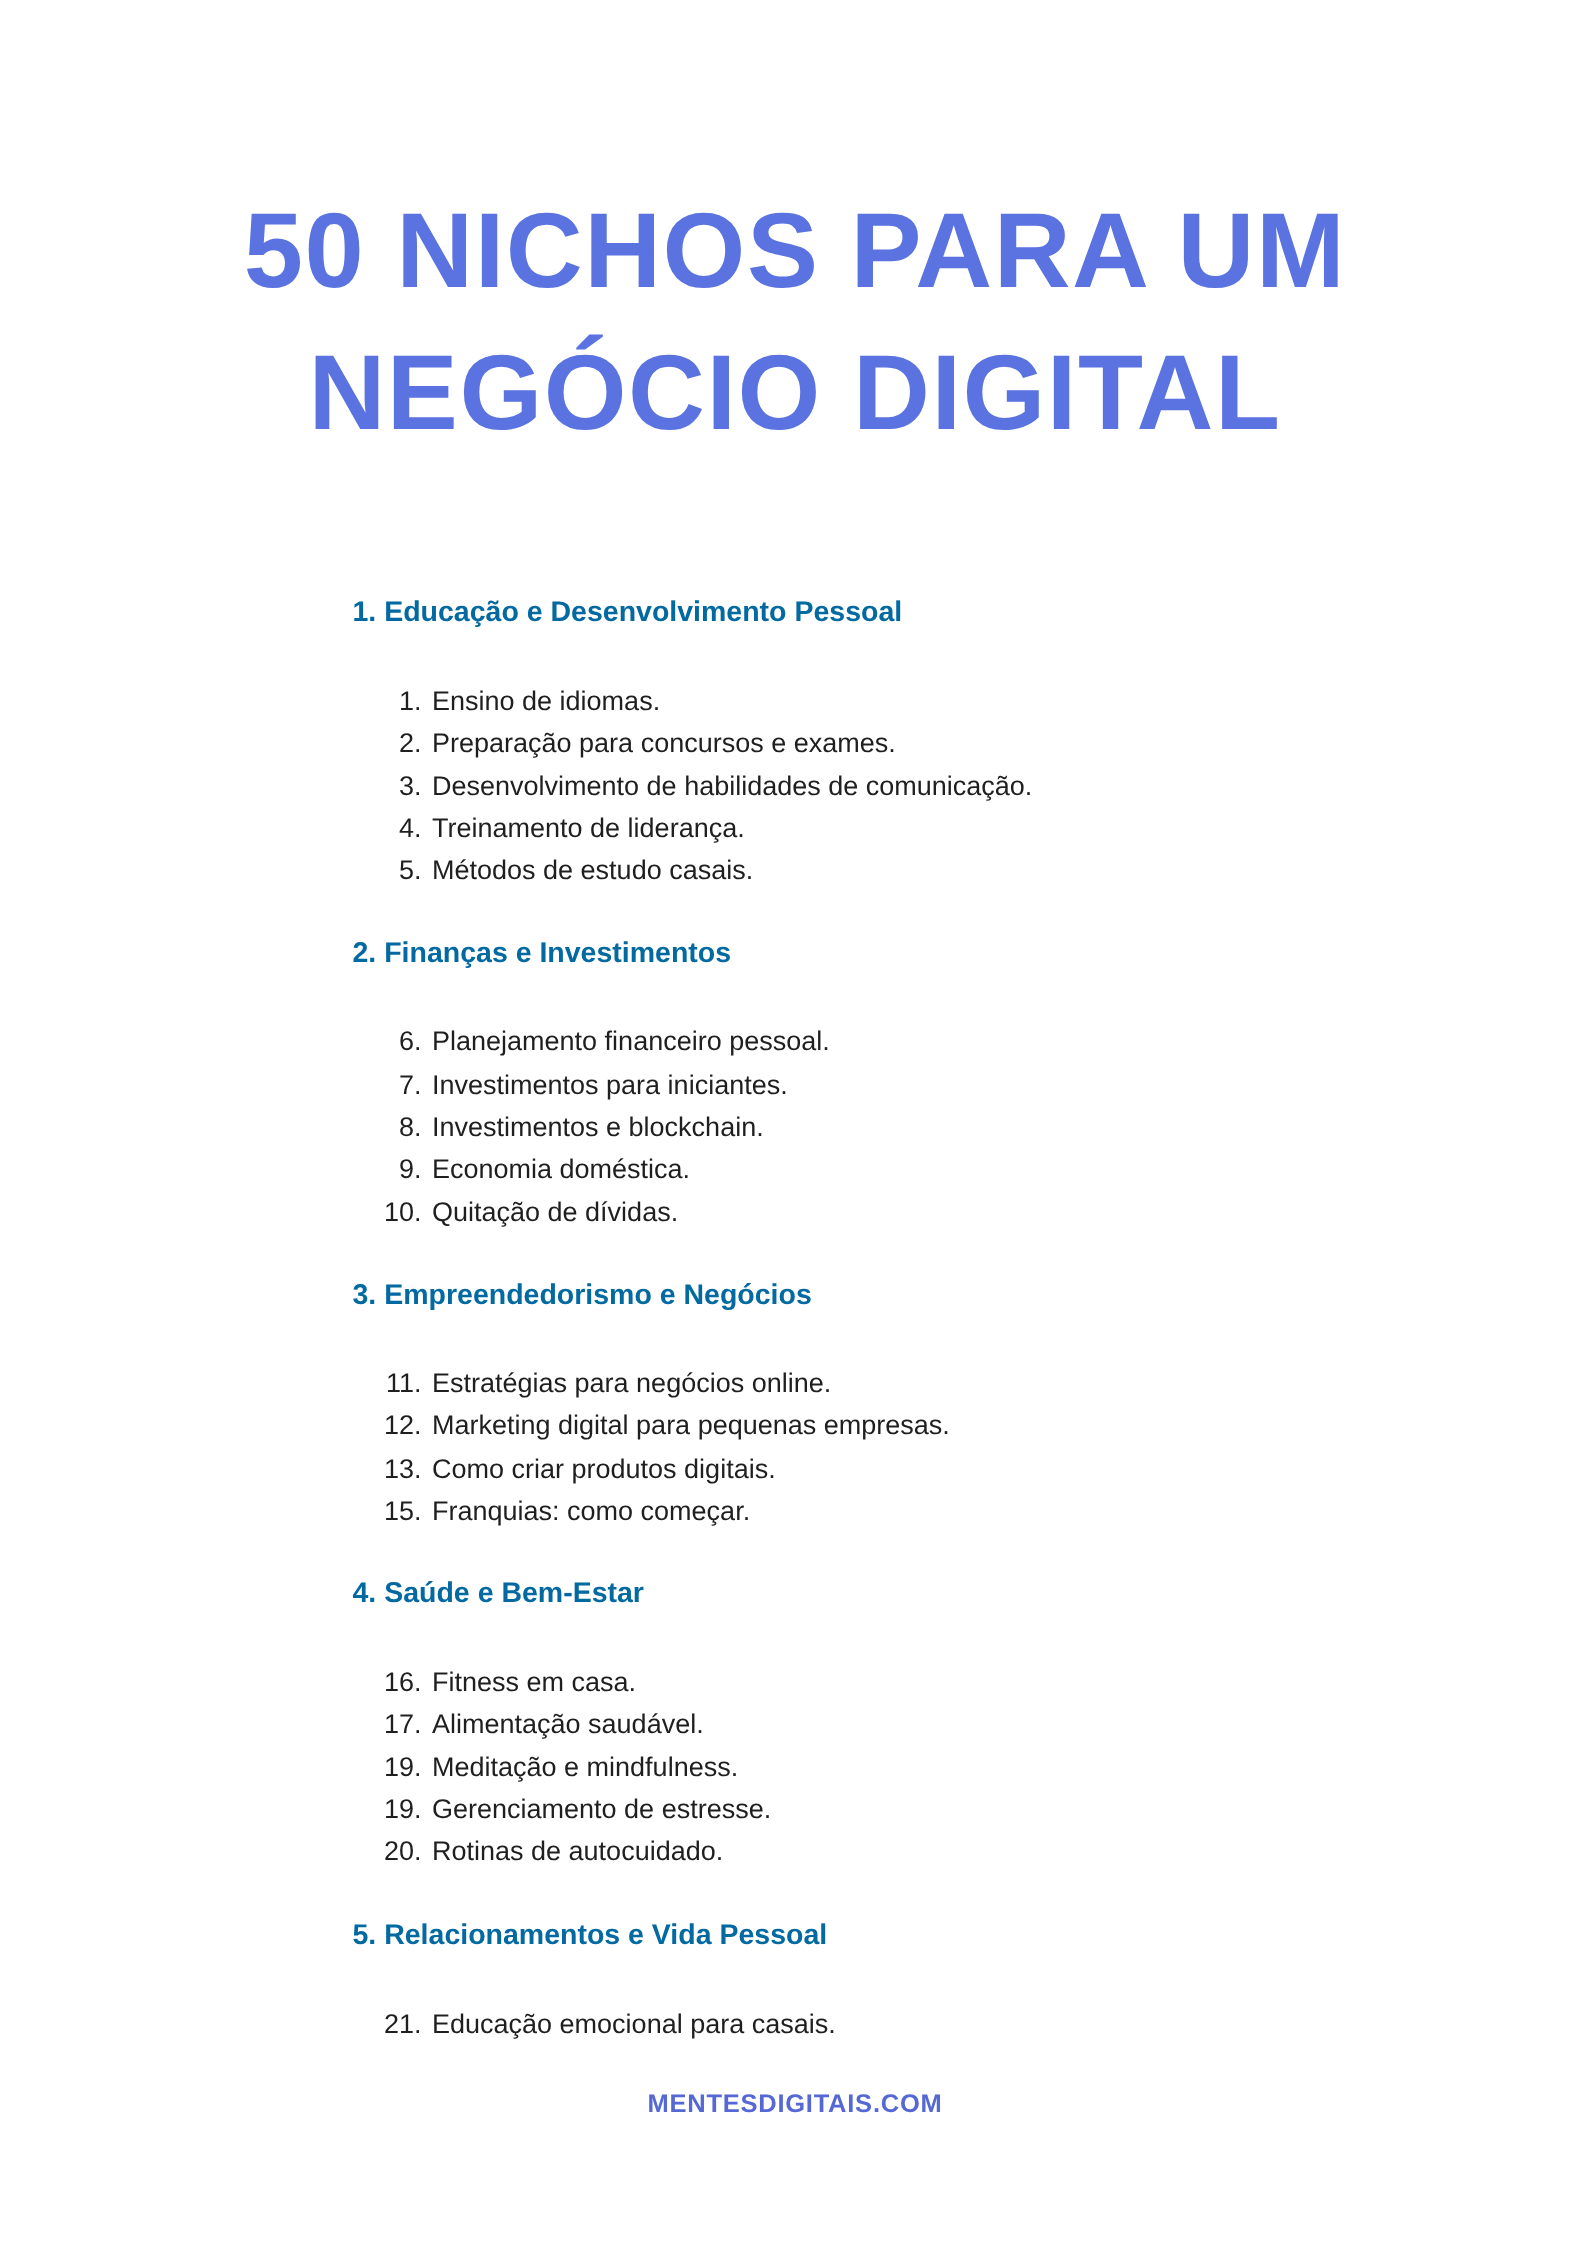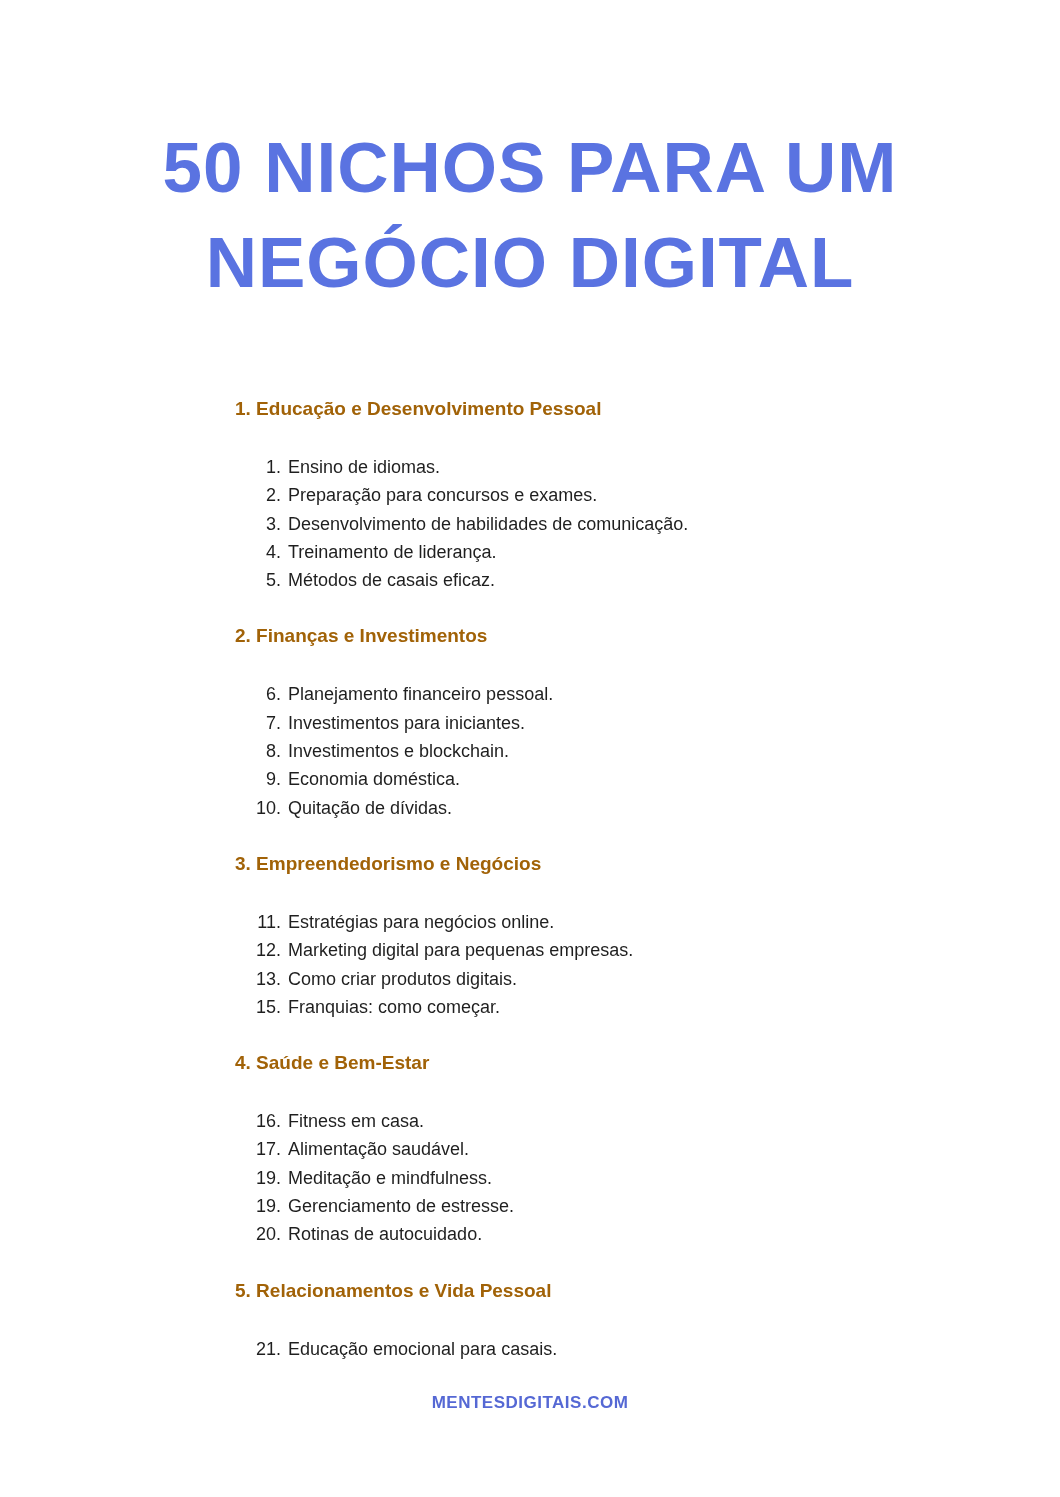--- a/index.html
+++ b/index.html
@@ -23,21 +23,21 @@
     color: #5a73e1;
     letter-spacing: 1px;
   }
   .content {
     padding: 0 70px 0 127px;
   }
   .section h2 {
     font-size: 19px;
     line-height: 28px;
     font-weight: 700;
-    color: #a16207;
+    color: #0369a1;
     margin: 28px 0 30px 0;
   }
   .section:first-of-type h2 {
     margin-top: 85px;
   }
   .niche-list {
     list-style: none;
     margin: 0;
     padding: 0;
   }
@@ -78,21 +78,21 @@
 
   <main class="content">
 
     <section class="section">
       <h2>1. Educação e Desenvolvimento Pessoal</h2>
       <ul class="niche-list">
         <li><span class="num">1.</span><span class="txt">Ensino de idiomas.</span></li>
         <li><span class="num">2.</span><span class="txt">Preparação para concursos e exames.</span></li>
         <li><span class="num">3.</span><span class="txt">Desenvolvimento de habilidades de comunicação.</span></li>
         <li><span class="num">4.</span><span class="txt">Treinamento de liderança.</span></li>
-        <li><span class="num">5.</span><span class="txt">Métodos de casais eficaz.</span></li>
+        <li><span class="num">5.</span><span class="txt">Métodos de estudo casais.</span></li>
       </ul>
     </section>
 
     <section class="section">
       <h2>2. Finanças e Investimentos</h2>
       <ul class="niche-list">
         <li><span class="num">6.</span><span class="txt">Planejamento financeiro pessoal.</span></li>
         <li><span class="num">7.</span><span class="txt">Investimentos para iniciantes.</span></li>
         <li><span class="num">8.</span><span class="txt">Investimentos e blockchain.</span></li>
         <li><span class="num">9.</span><span class="txt">Economia doméstica.</span></li>

